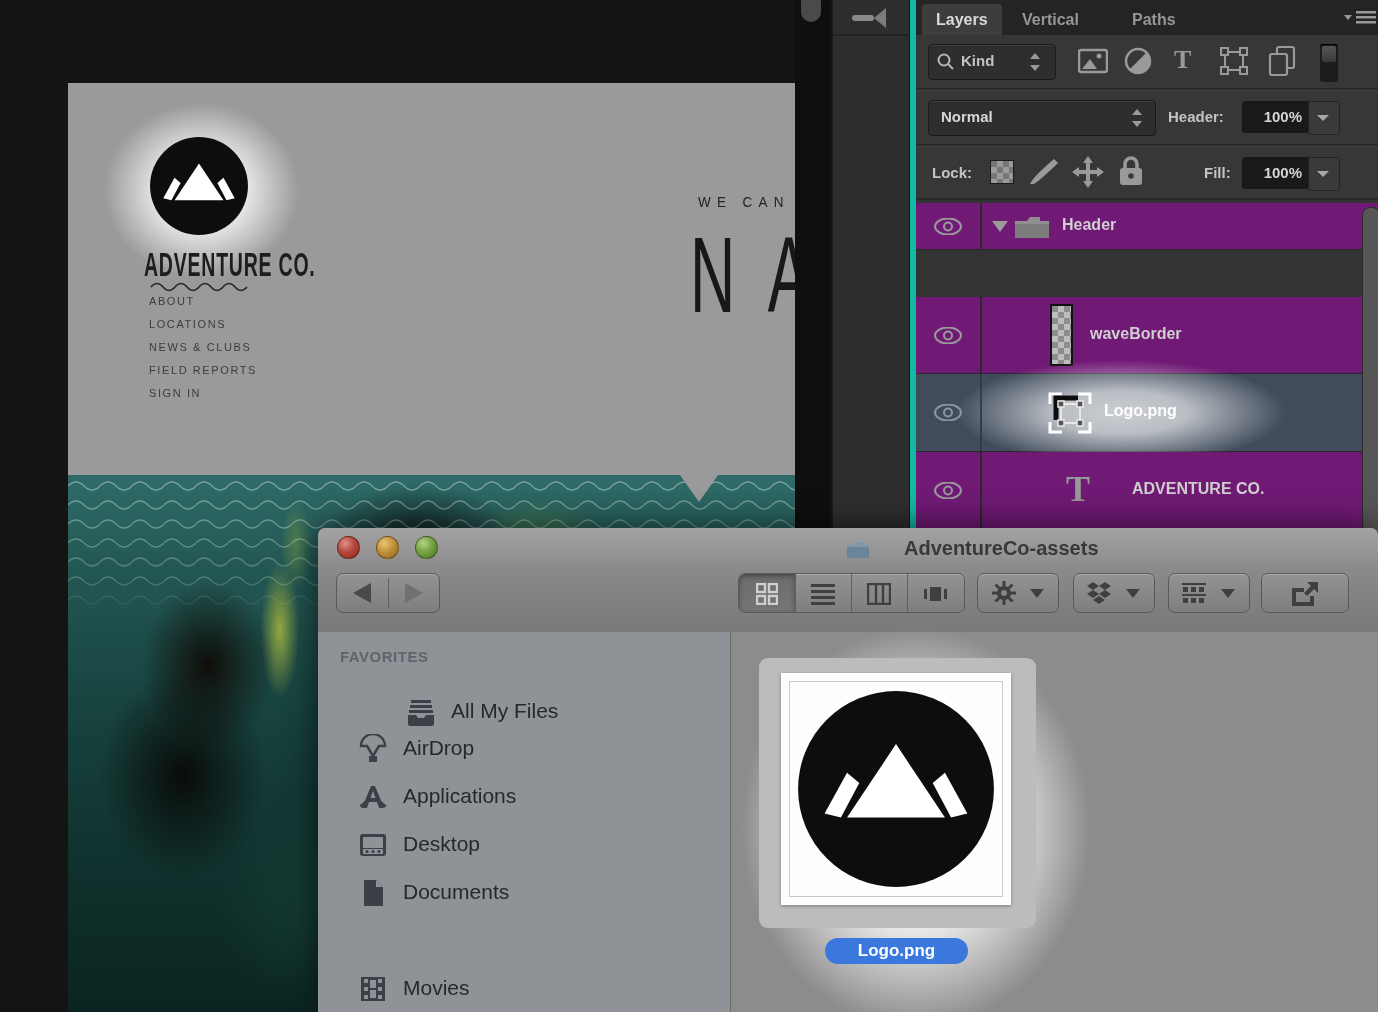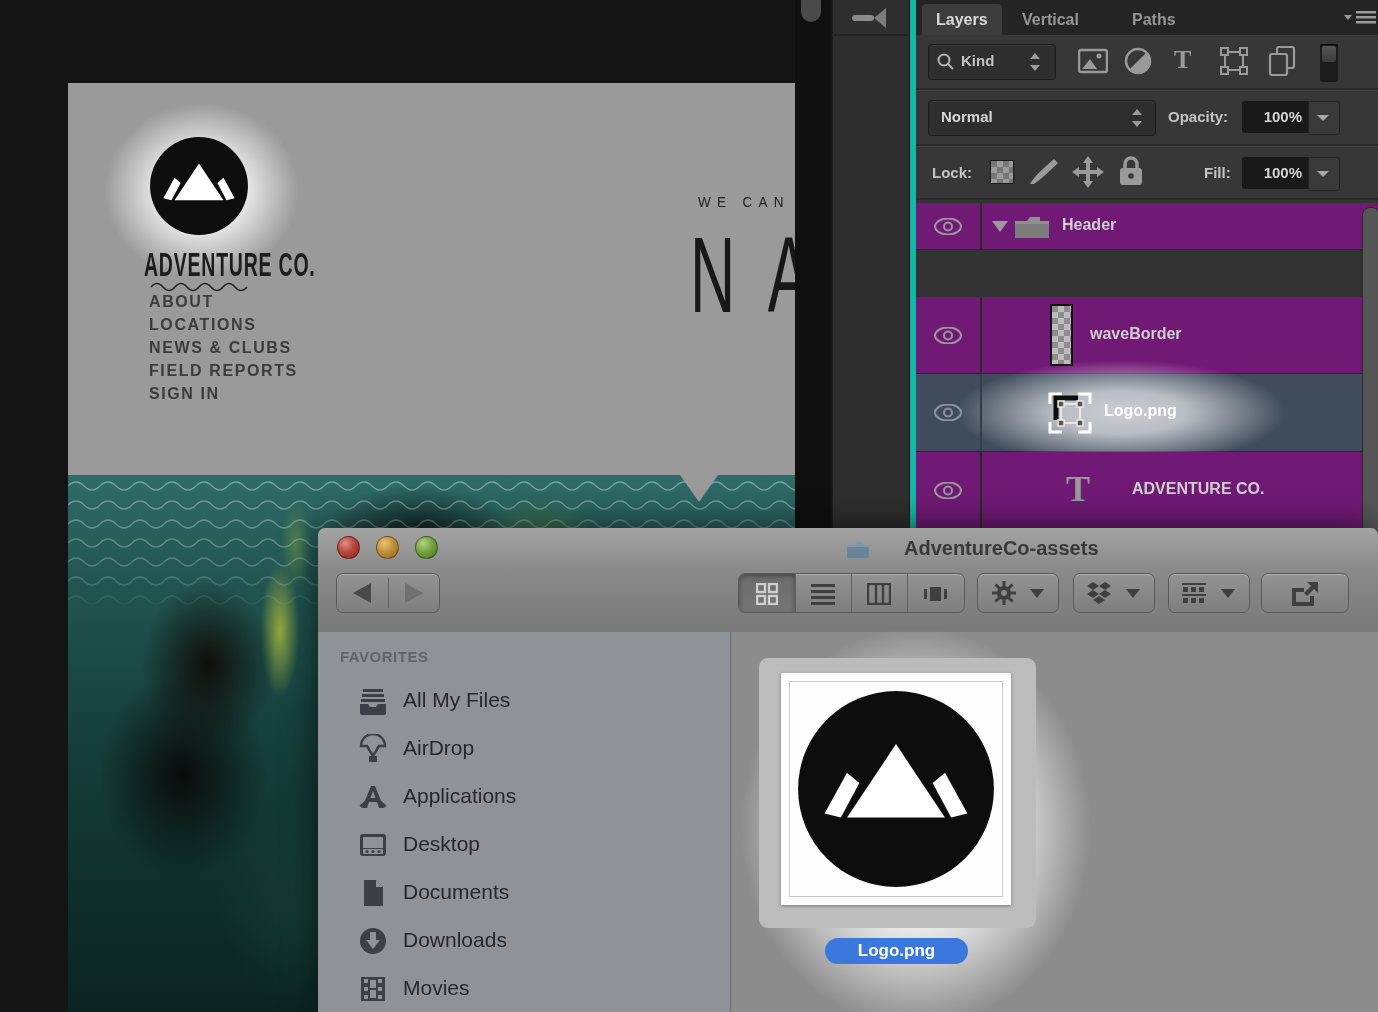--- a/index.html
+++ b/index.html
@@ -5,21 +5,21 @@
   html,body{margin:0;padding:0;background:#141414;}
   #stage{position:relative;width:1378px;height:1012px;overflow:hidden;
          font-family:"Liberation Sans",sans-serif;background:#141414;}
   .abs{position:absolute;}
 
   
   #canvas{left:68px;top:83px;width:727px;height:929px;background:#9a9a9a;overflow:hidden;}
   .glow{background:radial-gradient(closest-side,rgba(255,255,255,.97) 0%,rgba(255,255,255,.85) 40%,rgba(255,255,255,0) 100%);}
   #brand{left:76px;top:163px;width:190px;color:#1d1d1d;font-size:25px;font-weight:600;
          transform:scale(.78,1.32);transform-origin:left top;letter-spacing:1px;white-space:nowrap;}
-  #site-nav{left:81px;top:212px;color:#3c3c3c;font-size:16px;letter-spacing:1.6px;font-weight:700;}
+  #site-nav{left:81px;top:212px;color:#3c3c3c;font-size:11px;letter-spacing:1.6px;font-weight:400;}
   #site-nav .nav-item{margin-bottom:10px;line-height:13px;}
   #headline-small{left:630px;top:110px;color:#232323;font-size:15px;font-weight:500;letter-spacing:7px;
                   transform:scaleX(.9);transform-origin:left top;white-space:nowrap;}
   #headline-large{left:622px;top:138px;color:#181818;font-size:108px;line-height:108px;letter-spacing:16px;
                   transform:scaleX(.58);transform-origin:left top;white-space:nowrap;}
   
   #photo{left:0;top:392px;width:727px;height:537px;
     background:
       radial-gradient(ellipse 95px 120px at 140px 190px, rgba(15,10,6,.95), rgba(15,10,6,0) 70%),
       radial-gradient(ellipse 120px 150px at 115px 300px, rgba(8,6,4,.9), rgba(8,6,4,0) 70%),
@@ -202,21 +202,21 @@
     </div>
     <div class="ps-row-div" style="top:88px;"></div>
 
     <div class="combo" style="left:12px;top:100px;width:226px;height:34px;">
       <span class="abs ps-label" style="left:12px;top:7px;color:#d6d6d6;">Normal</span>
       <svg class="abs" style="left:202px;top:8px;" width="12" height="18">
         <polygon points="6,0 11,6 1,6" fill="#9a9a9a"></polygon>
         <polygon points="6,18 11,12 1,12" fill="#9a9a9a"></polygon>
       </svg>
     </div>
-    <span class="abs ps-label" style="left:252px;top:108px;">Opacity:</span>
+    <span class="abs ps-label" style="left:252px;top:108px;">Header:</span>
     <div class="well" style="left:326px;top:101px;width:60px;height:32px;">100%</div>
     <div class="ddbtn" style="left:392px;top:101px;">
       <svg width="14" height="8">
           <polygon points="1,1 13,1 7,7" fill="#a8a8a8"></polygon>
         </svg>
     </div>
     <div class="ps-row-div" style="top:144px;"></div>
 
     <span class="abs ps-label" style="left:16px;top:164px;">Lock:</span>
     <div class="abs checker" style="left:74px;top:160px;width:22px;height:22px;border-width:1px;opacity:.75;"></div>
@@ -423,21 +423,21 @@
 
     <div class="fbtn" style="left:943px;width:86px;">
       <svg class="abs" style="left:28px;top:6px;" width="30" height="26">
         <path d="M2 8 h12 v4 h-8 v10 h14 v-6 h4 v10 h-22 Z" fill="#3f3f3f"></path>
         <path d="M17 2 h11 v11 l-4 -4 l-7 7 l-3 -3 l7 -7 Z" fill="#3f3f3f"></path>
       </svg>
     </div>
 
     <div id="f-sidebar" class="abs">
       <div id="f-heading" class="abs">FAVORITES</div>
-      <div class="srow" style="top:45px;">
+      <div class="srow" style="top:56px;margin-left:48px;">
         <svg class="sicon" viewBox="0 0 30 30">
           <path d="M2 18 h8 l2 3 h6 l2 -3 h8 v9 a2 2 0 0 1 -2 2 h-22 a2 2 0 0 1 -2 -2 Z" fill="#3c4046"></path>
           <rect x="5" y="3" width="20" height="3" fill="#3c4046"></rect>
           <rect x="4" y="8" width="22" height="3" fill="#3c4046"></rect>
           <rect x="3" y="13" width="24" height="3" fill="#3c4046"></rect>
         </svg>
         <span class="slabel">All My Files</span>
       </div>
       <div class="srow" style="top:93px;">
         <svg class="sicon" viewBox="0 0 30 30">
@@ -465,27 +465,20 @@
           <circle cx="21" cy="21.5" r="1.6" fill="#3c4046"></circle>
         </svg>
         <span class="slabel">Desktop</span>
       </div>
       <div class="srow" style="top:237px;">
         <svg class="sicon" viewBox="0 0 30 30">
           <path d="M6 2 h12 l7 7 v19 h-19 Z" fill="#3c4046"></path>
           <path d="M18 2 l7 7 h-7 Z" fill="#8f9296"></path>
         </svg>
         <span class="slabel">Documents</span>
-      </div>
-      <div class="srow" style="top:285px;">
-        <svg class="sicon" viewBox="0 0 30 30">
-          <circle cx="15" cy="15" r="13" fill="#3c4046"></circle>
-          <polygon points="15,23 8,14 12,14 12,6 18,6 18,14 22,14" fill="#8f9296"></polygon>
-        </svg>
-        <span class="slabel">Downloads</span>
       </div>
       <div class="srow" style="top:333px;">
         <svg class="sicon" viewBox="0 0 30 30">
           <rect x="3" y="3" width="24" height="24" fill="#3c4046"></rect>
           <g fill="#8f9296">
             <rect x="6" y="5" width="4" height="4"></rect>
               <rect x="20" y="5" width="4" height="4"></rect>
             <rect x="6" y="13" width="4" height="4"></rect>
               <rect x="20" y="13" width="4" height="4"></rect>
             <rect x="6" y="21" width="4" height="4"></rect>

